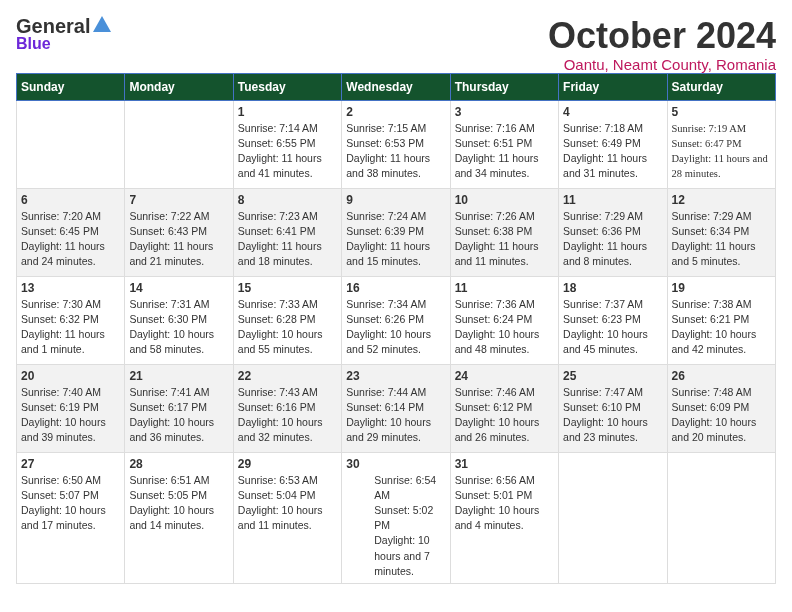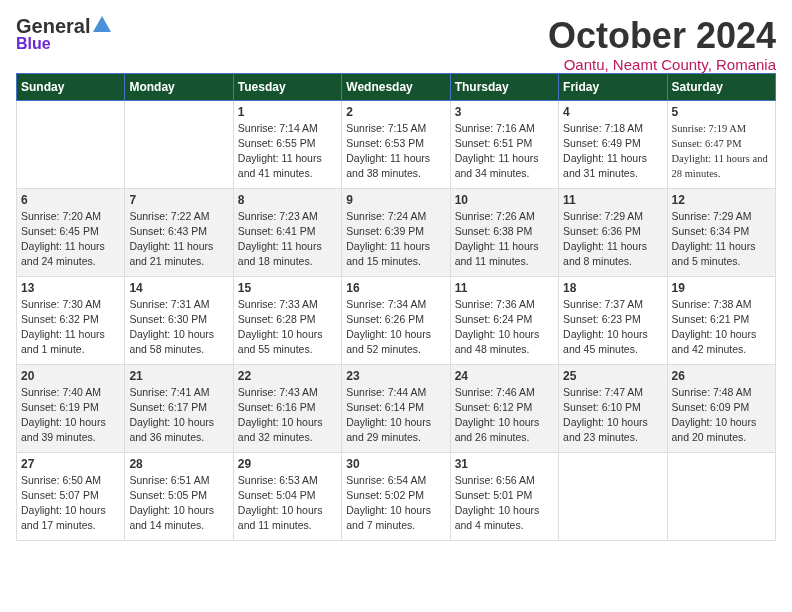--- a/index.html
+++ b/index.html
@@ -299,21 +299,21 @@
 Daylight: 10 hours and 14 minutes.</div>
         </td>
         <td>
           <span class="day-num">29</span>
           <div class="day-info" style="white-space: pre-line;">Sunrise: 6:53 AM
 Sunset: 5:04 PM
 Daylight: 10 hours and 11 minutes.</div>
         </td>
         <td>
           <span class="day-num">30</span>
-          <div class="day-info" style="white-space: pre-line;">Sunrise: 6:54 AM
+          <div class="day-info" style="white-space: pre-line; margin-left: 28px;">Sunrise: 6:54 AM
 Sunset: 5:02 PM
 Daylight: 10 hours and 7 minutes.</div>
         </td>
         <td>
           <span class="day-num">31</span>
           <div class="day-info" style="white-space: pre-line;">Sunrise: 6:56 AM
 Sunset: 5:01 PM
 Daylight: 10 hours and 4 minutes.</div>
         </td>
         <td></td>

